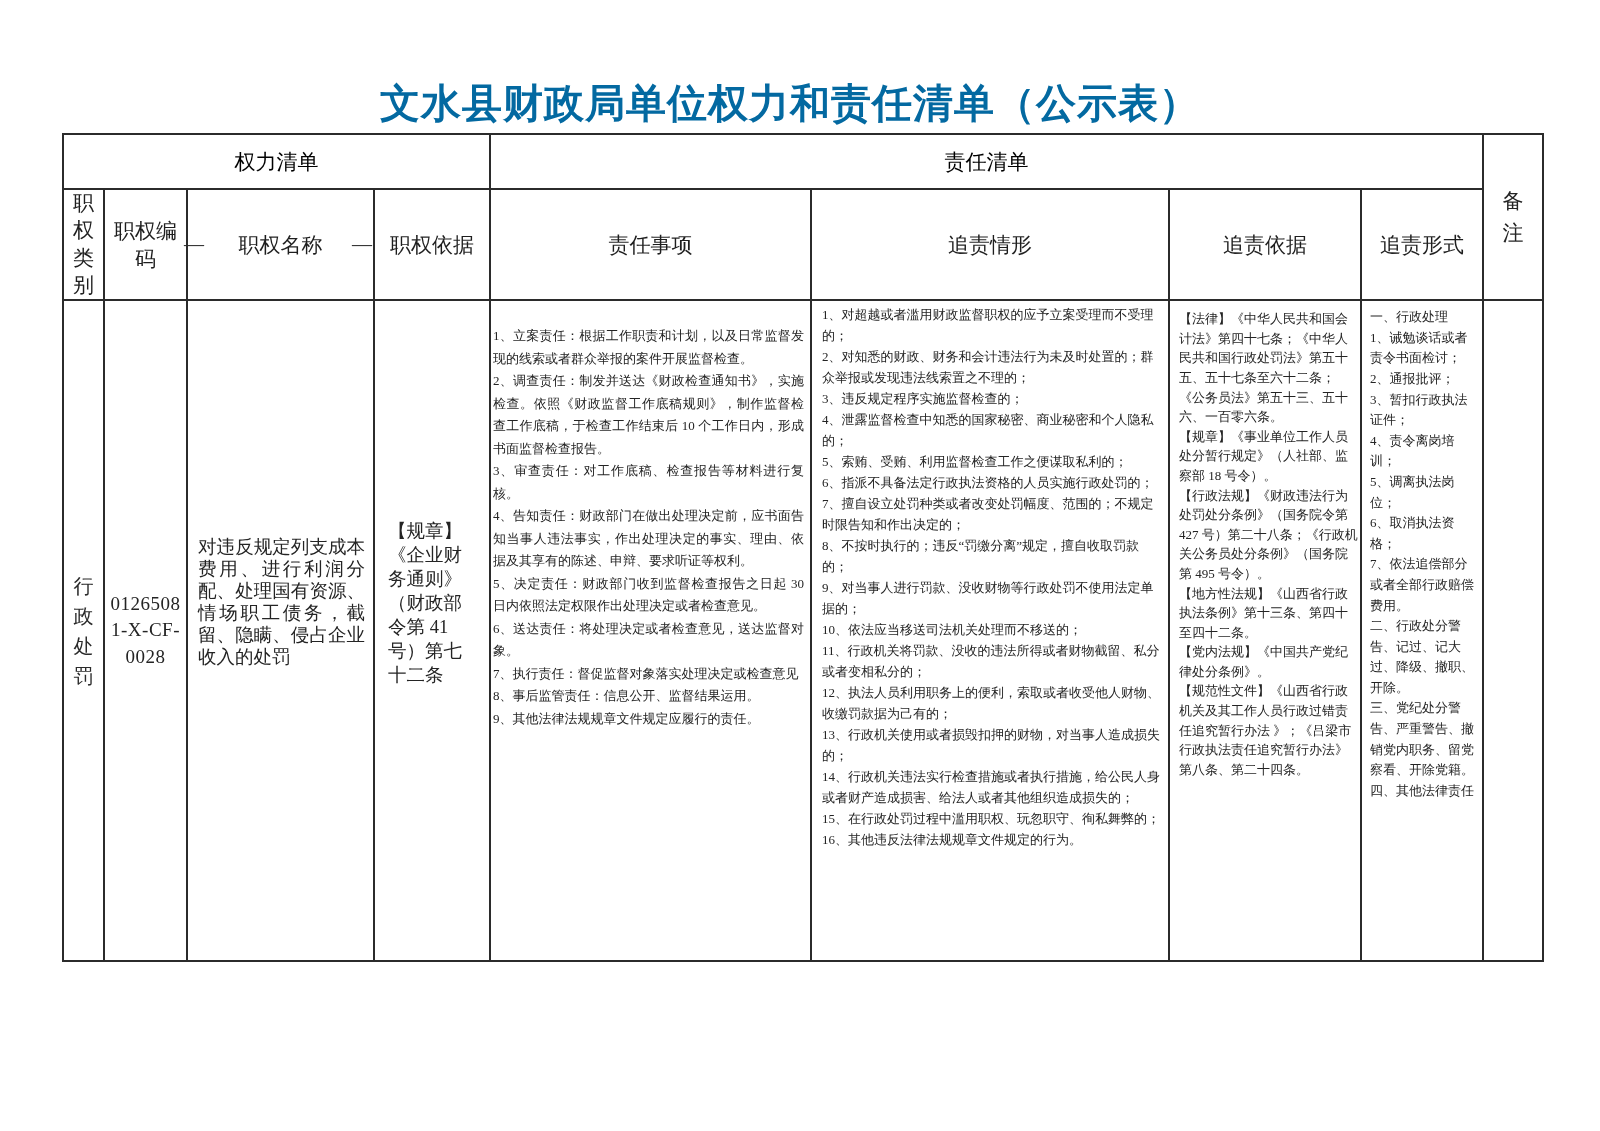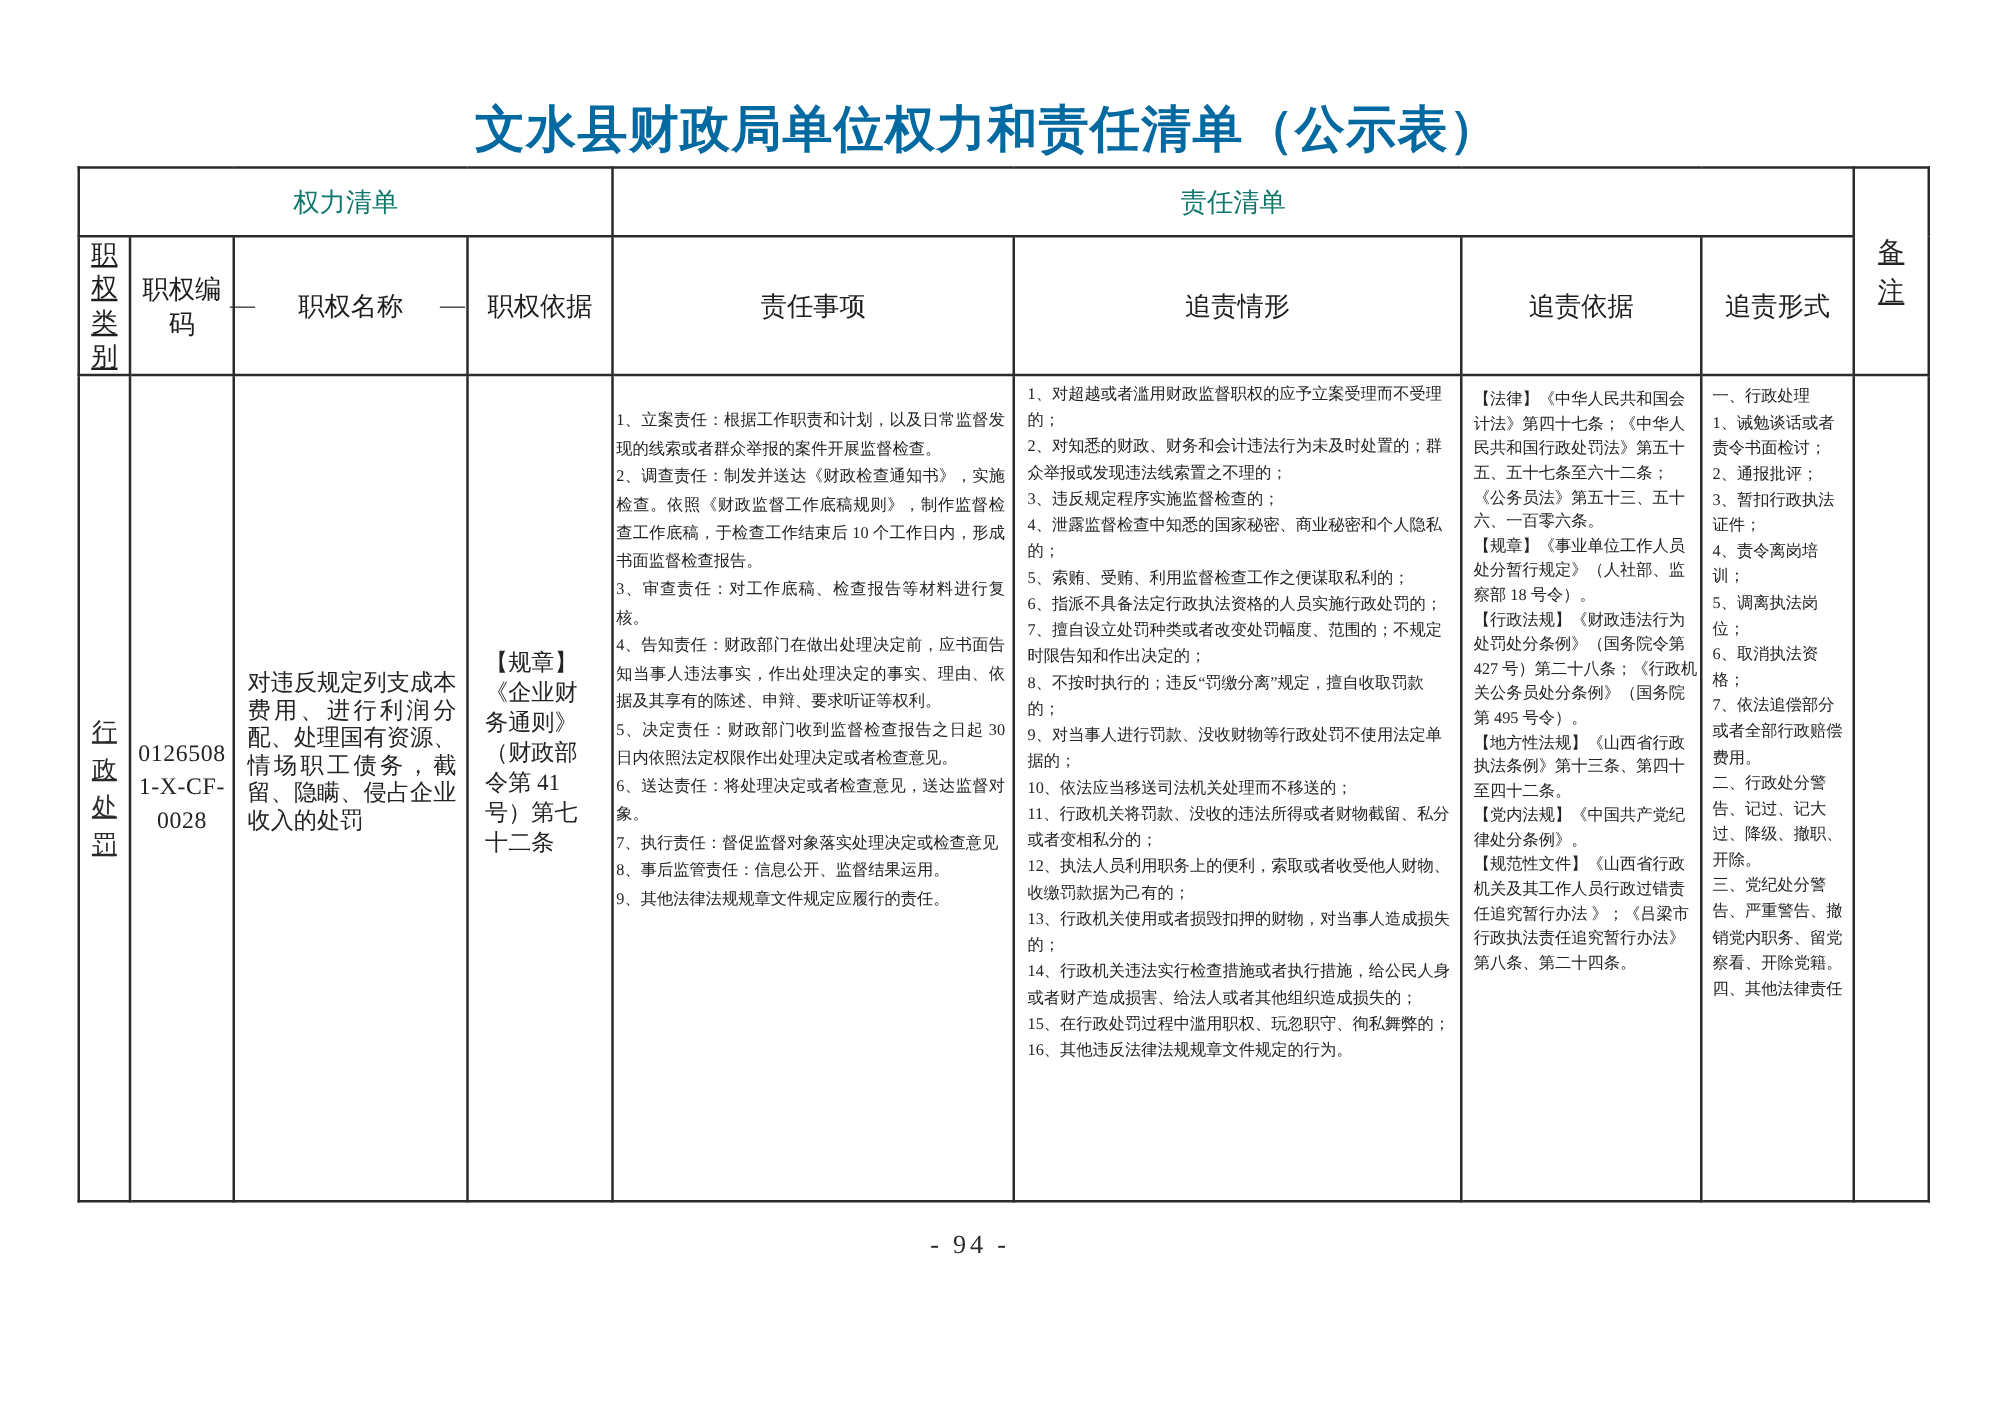--- a/index.html
+++ b/index.html
@@ -20,25 +20,25 @@
   }
   table.main-table{
     position:absolute;left:62px;top:133px;
     width:1480px;border-collapse:collapse;table-layout:fixed;
     background:#ffffff;
   }
   td{border:2px solid #2b2b2b;padding:0;overflow:hidden;}
   tr.r1{height:55px;}
   tr.r2{height:102px;}
   tr.r3{height:660px;}
-  .ghd{font-size:21px;text-align:center;vertical-align:middle;color:#0f766e;}
+  .ghd{font-size:21px;text-align:center;vertical-align:middle;color:#000000;}
   .chd{font-size:21px;text-align:center;vertical-align:middle;color:#1e1e1e;}
   .vtext{
     width:1.15em;margin:0 auto;text-align:center;
-    word-break:break-all;line-height:1.3;text-decoration:underline;
+    word-break:break-all;line-height:1.3;
   }
   .vhd{vertical-align:middle;}
   .vhd .vtext{font-size:21px;line-height:1.55;}
   td.cat{vertical-align:middle;}
   td.cat .vtext{font-size:20px;line-height:1.5;color:#2a2a2a;}
   td.code{vertical-align:middle;text-align:center;font-size:19px;line-height:1.4;white-space:pre-line;letter-spacing:0.5px;}
   td.name{vertical-align:middle;font-size:18.5px;line-height:22px;text-align:justify;padding:0 8px 58px 10px;margin-left:40px;}
   td.basis{vertical-align:middle;font-size:18.5px;line-height:24px;white-space:pre-line;padding:0 17px 56px 13px;}
   td.cellv{vertical-align:top;}
   td.cellv>div{white-space:pre-line;overflow:hidden;font-size:13px;}
@@ -158,15 +158,14 @@
 四、其他法律责任</div>
       </td>
       <td class="remarks"></td>
     </tr>
   </tbody>
     </table>
 
   <span class="hdash d1">—</span>
   <span class="hdash d2">—</span>
 
-  <div class="pagenum">- 94 -</div>
 
 </div>
 
 </body></html>

